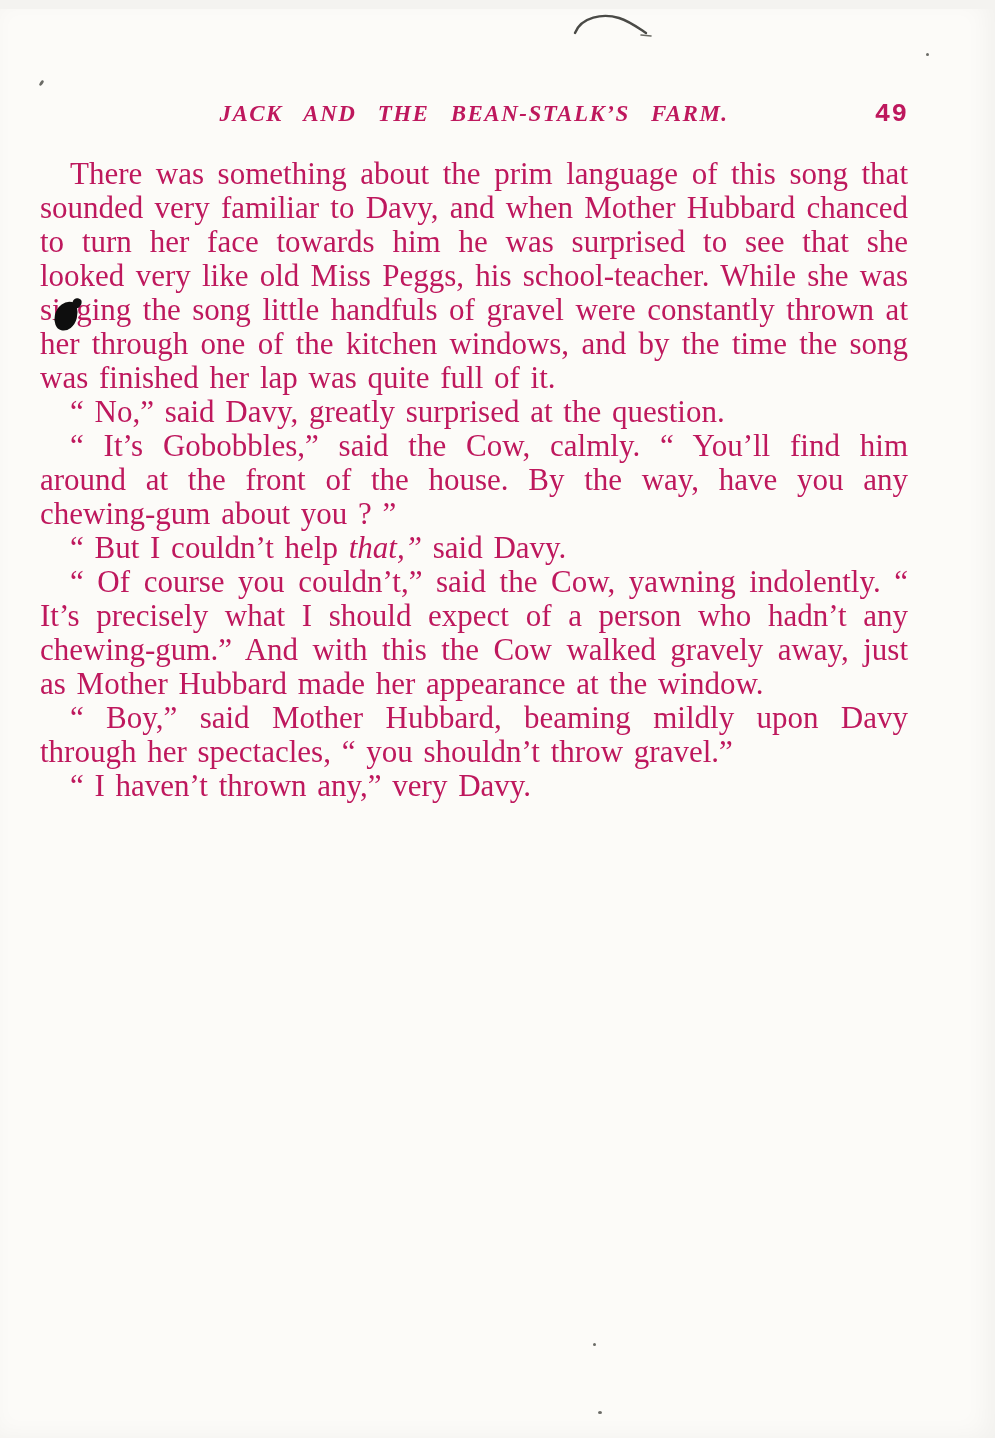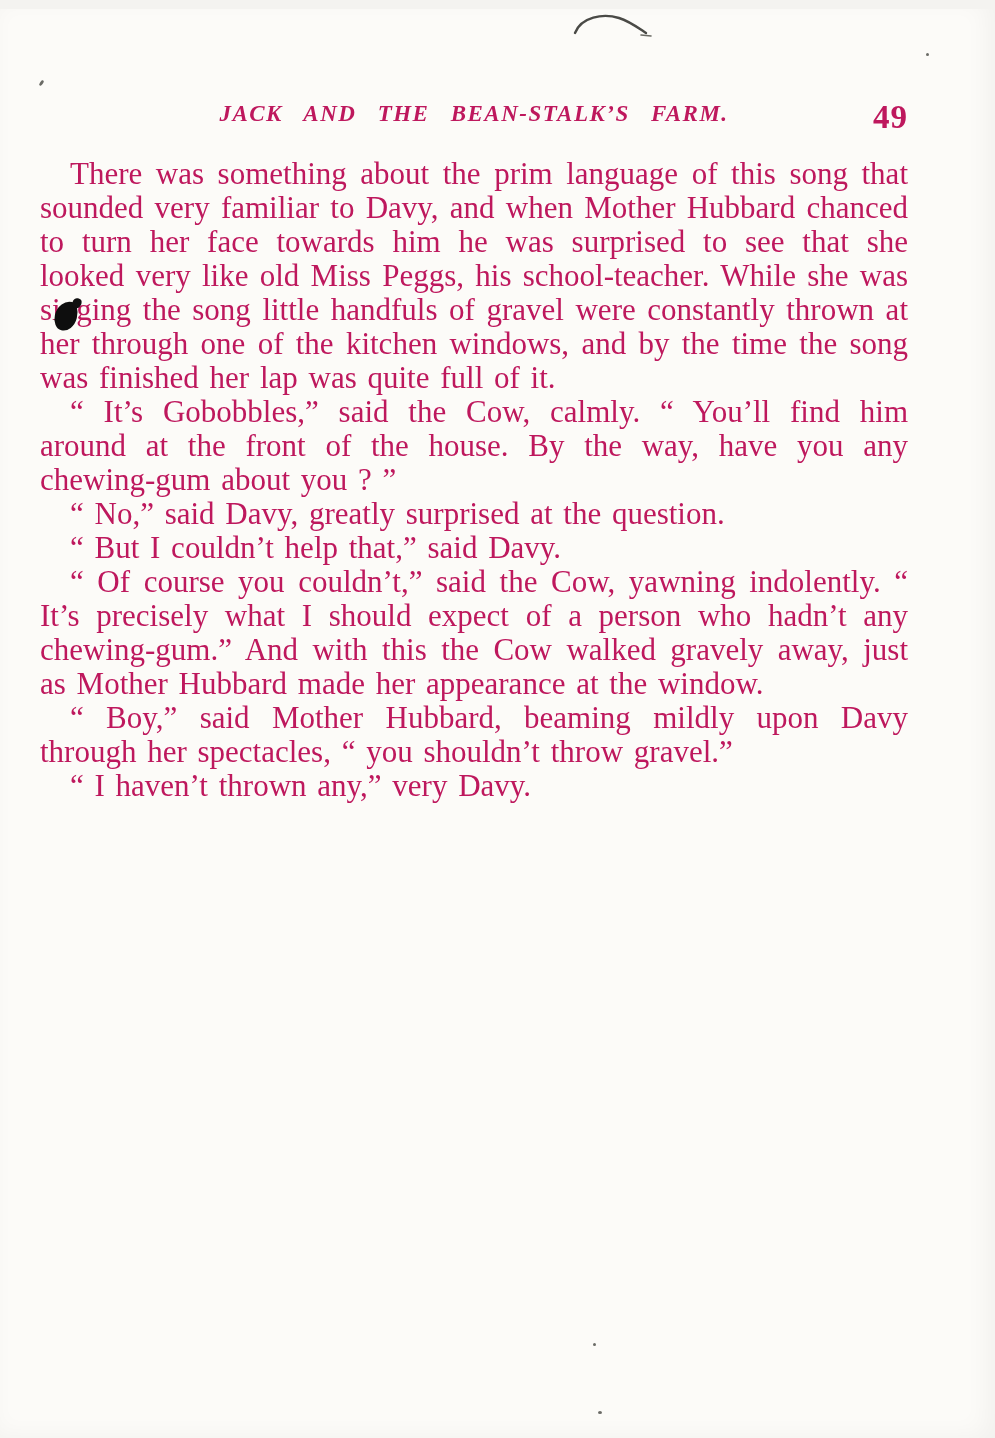--- a/index.html
+++ b/index.html
@@ -34,33 +34,35 @@
     font-weight: 600;
     font-size: 23px;
     letter-spacing: 1.5px;
     word-spacing: 14px;
     white-space: nowrap;
   }
   .page-number {
     position: absolute;
     right: 0;
     top: 0;
-    font-size: 33px;
+    font-size: 26px;
     font-weight: 700;
     letter-spacing: 1px;
+    font-family: Liberation Mono, monospace;
   }
   .page-body p {
     margin: 0;
     text-indent: 30px;
     text-align: justify;
     font-size: 31px;
     line-height: 34px;
     word-spacing: 3px;
   }
   .italic {
+    font-style: italic;
   }
   .squiggle {
     position: absolute;
     left: 563px;
     top: 2px;
     width: 92px;
     height: 30px;
   }
   .ink-blot {
     position: absolute;
@@ -108,21 +110,21 @@
   <div class="speck s3"></div>
   <div class="speck s4"></div>
 
   <div class="header">
     <span class="running-title">JACK AND THE BEAN-STALK’S FARM.</span>
     <span class="page-number">49</span>
   </div>
 
   <div class="page-body" id="page-body">
       <p><span>There was something about the prim language of this song that sounded very familiar to Davy, and when Mother Hubbard chanced to turn her face towards him he was surprised to see that she looked very like old Miss Peggs, his school-teacher. While she was singing the song little handfuls of gravel were constantly thrown at her through one of the kitchen windows, and by the time the song was finished her lap was quite full of it.</span></p>
+      <p><span>“ No,” said Davy, greatly surprised at the question.</span></p>
       <p><span>“ It’s Gobobbles,” said the Cow, calmly. “ You’ll find him around at the front of the house. By the way, have you any chewing-gum about you ? ”</span></p>
-      <p><span>“ No,” said Davy, greatly surprised at the question.</span></p>
       <p><span>“ But I couldn’t help </span><span class="italic">that,”</span><span> said Davy.</span></p>
       <p><span>“ Of course you couldn’t,” said the Cow, yawning indolently. “ It’s precisely what I should expect of a person who hadn’t any chewing-gum.” And with this the Cow walked gravely away, just as Mother Hubbard made her appearance at the window.</span></p>
       <p><span>“ Boy,” said Mother Hubbard, beaming mildly upon Davy through her spectacles, “ you shouldn’t throw gravel.”</span></p>
       <p><span>“ I haven’t thrown any,” very Davy.</span></p>
     </div>
 
 </div>
 
 </body></html>

